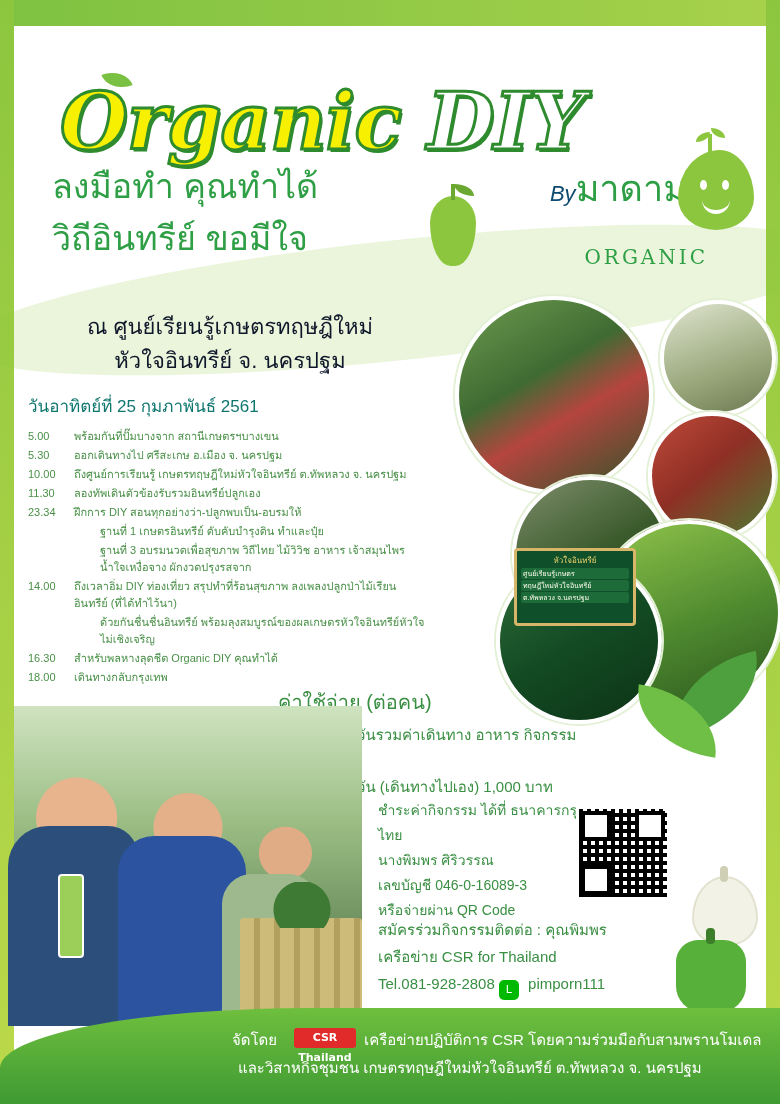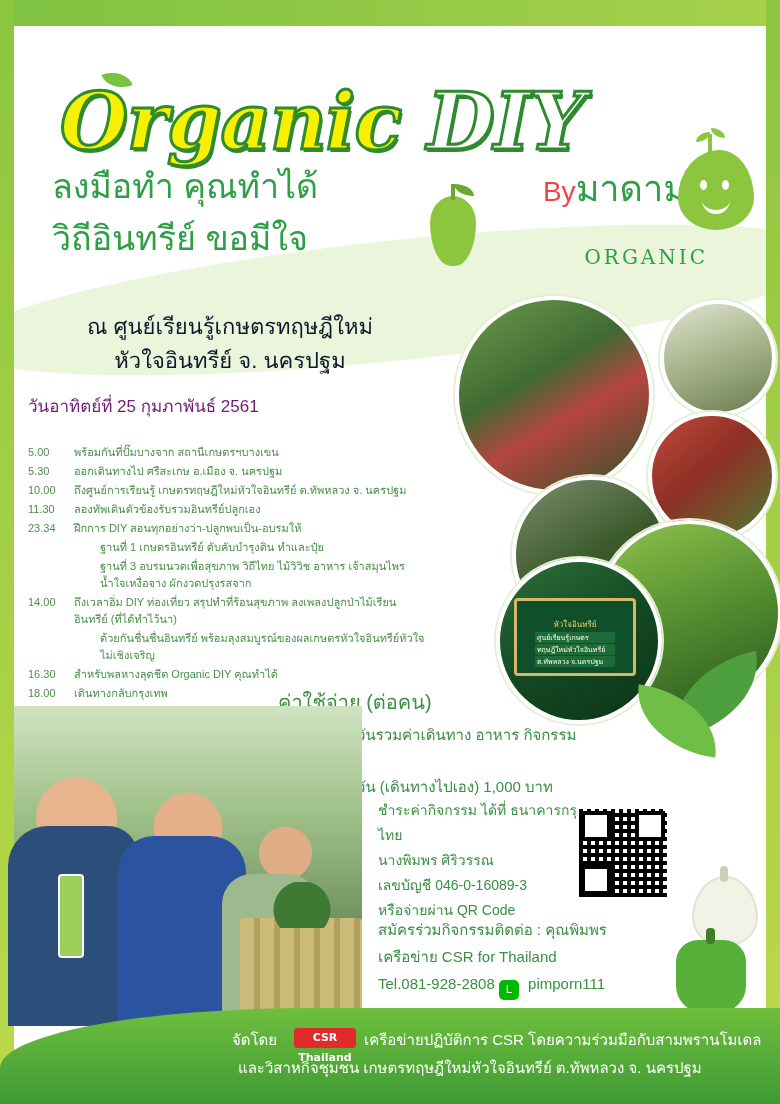--- a/index.html
+++ b/index.html
@@ -71,21 +71,21 @@
     color:#2e9f45;
     font-size:34px;
     line-height:52px;
     font-family:"Liberation Sans", sans-serif;
   }
   .by-madame{
     position:absolute;right:72px;top:160px;
     text-align:right;
   }
   .by-madame .by{
-    color:#ef4444;font-size:28px;
+    color:#0c4a6e;font-size:22px;font-style:italic;
   }
   .by-madame .name{
     color:#2e9f45;font-size:36px;
   }
   .by-madame .organic{
     color:#2e9f45;font-size:20px;letter-spacing:3px;margin-top:28px;
     font-family:"DejaVu Serif", serif;
   }
   .smiley{
     position:absolute;right:26px;top:150px;width:76px;height:80px;
@@ -111,21 +111,21 @@
   .venue{
     position:absolute;left:30px;top:310px;width:400px;
     color:#0f172a;font-size:22px;line-height:34px;text-align:center;
   }
 
   
   .sched{
     position:absolute;left:28px;top:392px;width:400px;
     color:#3b8f3f;
   }
-  .sched-date{font-size:17px;margin-bottom:24px;color:#701a75;}
+  .sched-date{font-size:17px;margin-bottom:8px;color:#0f766e;}
   .sched table{border-collapse:collapse;width:100%;}
   .sched td{vertical-align:top;font-size:11px;line-height:17px;padding:1px 0;color:#4a9048;}
   .sched td.t{width:46px;white-space:nowrap;}
   .sched td.ind{padding-left:26px;}
 
   
   .photo{
     position:absolute;border-radius:50%;
     border:4px solid #ffffff;
     box-shadow:0 0 0 2px #e3f0d6;
@@ -137,23 +137,23 @@
       background:linear-gradient(160deg,#dfe4cf,#9aa87c 60%,#6d7a52);}
   .p3{left:648px;top:412px;width:120px;height:120px;
       background:linear-gradient(140deg,#c04b3a,#8f2f25 45%,#4e7a33);}
   .p4{left:512px;top:476px;width:150px;height:150px;
       background:linear-gradient(150deg,#7e8d6b,#3b5b2c 50%,#25401e);}
   .p5{left:596px;top:520px;width:178px;height:178px;
       background:linear-gradient(160deg,#8fc34a,#4f8a2f 55%,#2d5a1f);}
   .p6{left:496px;top:558px;width:158px;height:158px;
       background:linear-gradient(150deg,#2f6f3a,#134a23 50%,#0d3417);}
   .sign{
-    position:absolute;left:514px;top:598px;width:122px;height:78px;
+    position:absolute;left:514px;top:548px;width:122px;height:78px;
     background:#0f4f2a;border:3px solid #d7b66a;border-radius:4px;
-    color:#ffe; font-size:7px;line-height:11px;padding:18px;
+    color:#ffe; font-size:7px;line-height:11px;padding:4px;
     box-sizing:border-box;
   }
   .sign .hdr{color:#f5d76e;font-size:8px;text-align:center;display:block;margin-bottom:2px;}
   .sign .ln{display:block;background:#1d6b38;margin:1px 0;padding:0 2px;border-radius:2px;}
 
   
   .cost{
     position:absolute;left:278px;top:686px;width:320px;color:#3a8f43;
   }
   .cost .head{font-size:20px;margin-bottom:4px;}

